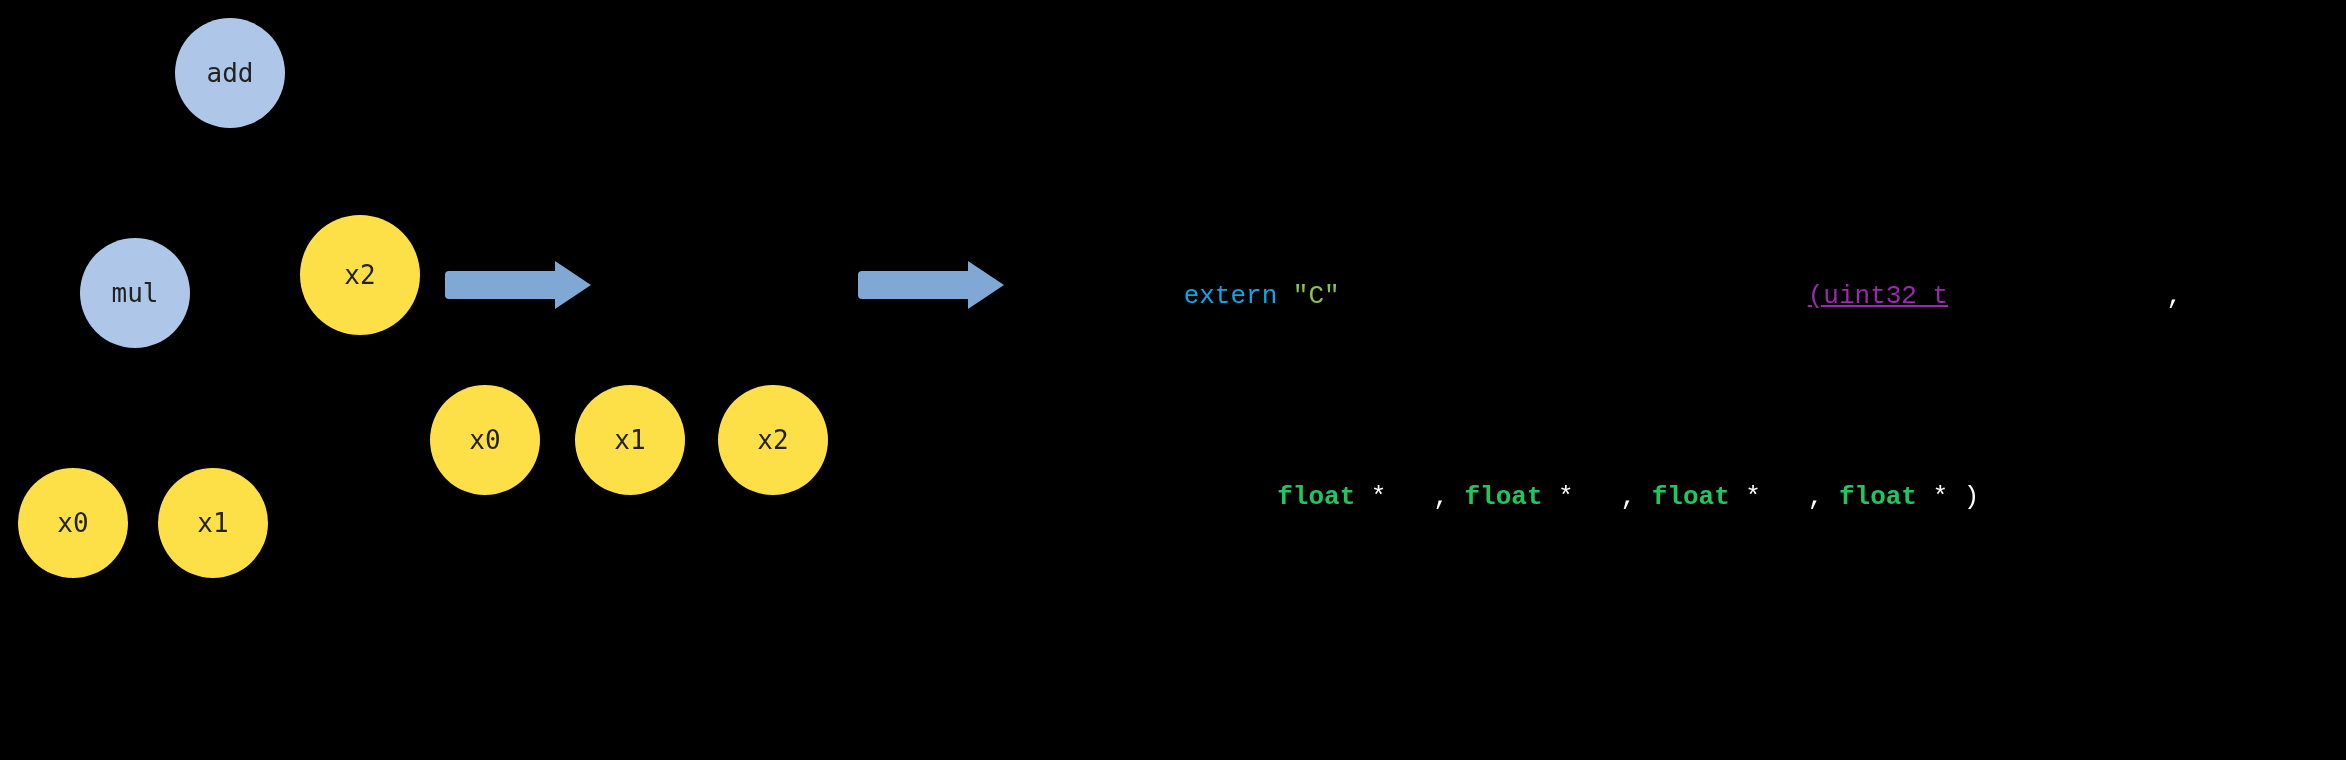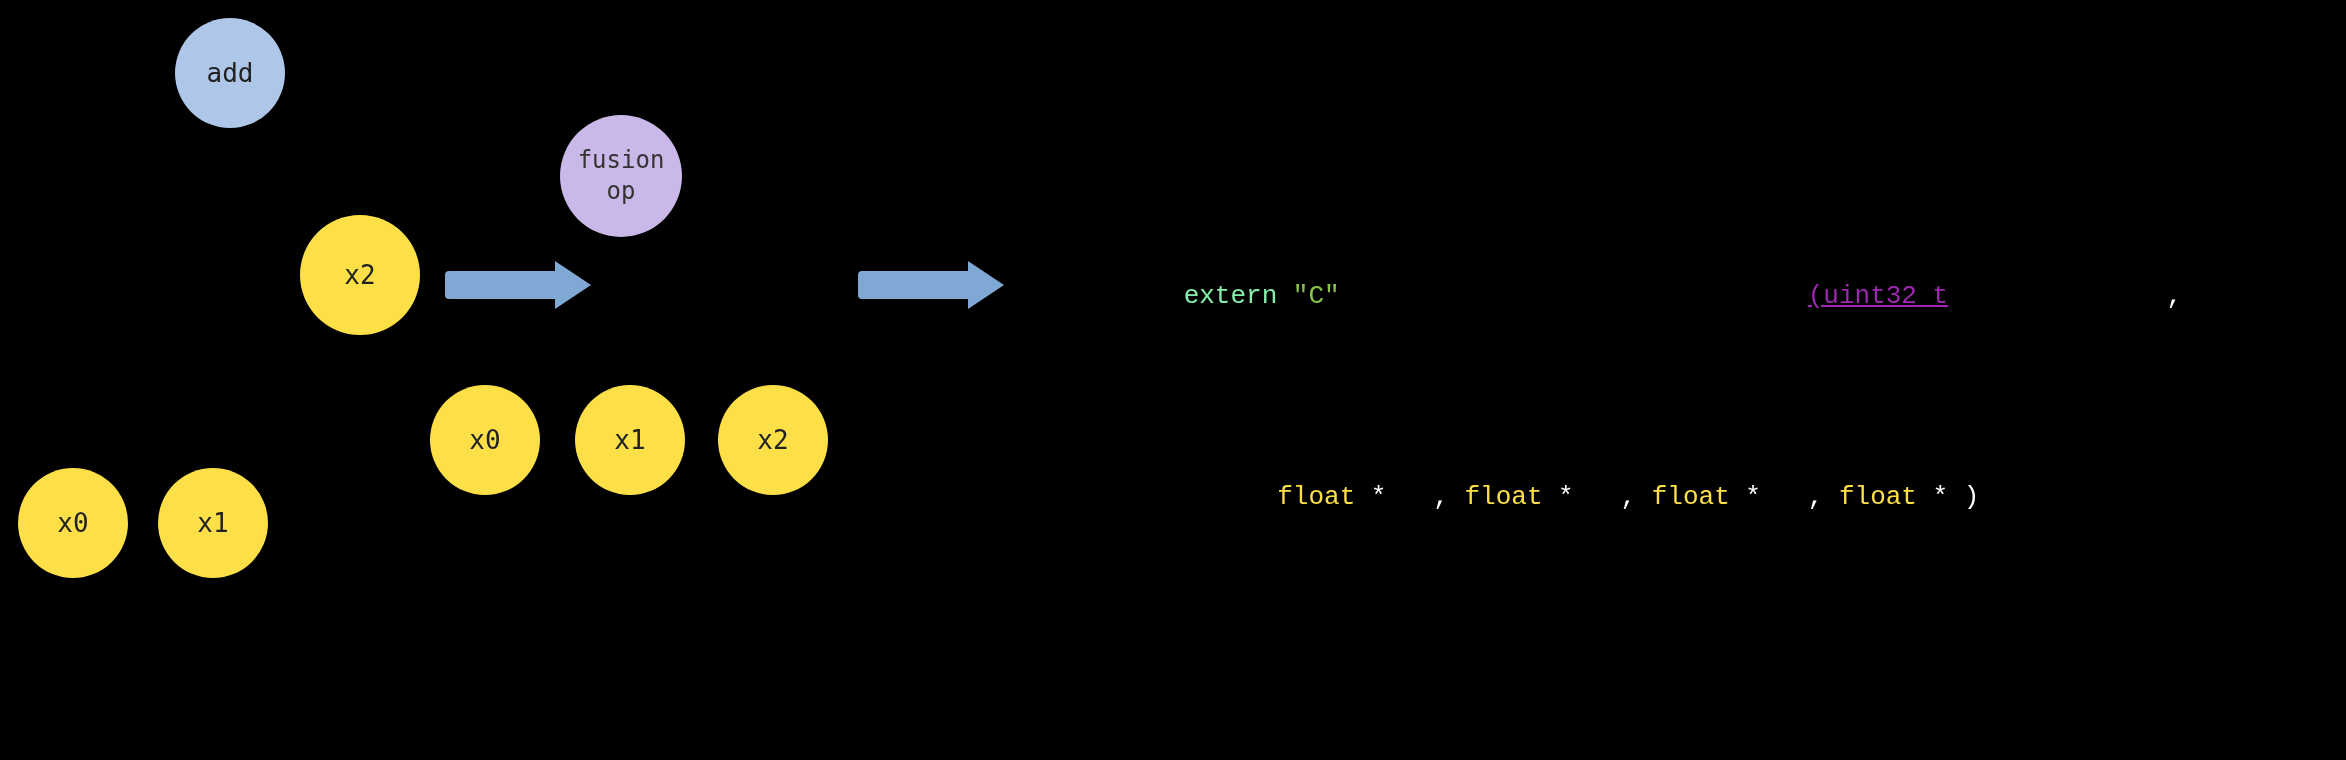--- a/index.html
+++ b/index.html
@@ -68,56 +68,56 @@
     .code-section {
       position: absolute;
       top: 155px;
       left: 1090px;
       font-family: 'Courier New', monospace;
       font-size: 26px;
       line-height: 1.55;
       white-space: pre;
     }
 
-    .c-blue { color: #86efac; font-family: Liberation Mono, monospace; }
+    .c-blue { color: #0ea5e9; font-family: Liberation Mono, monospace; }
     .c-green { color: #8bc34a; }
-    .c-yellow { color: #fde047; }
+    .c-yellow { color: #22c55e; font-weight: bold; }
     .c-purple { color: #9c27b0; text-decoration: underline; }
     .c-white { color: #ffffff; }
   </style>
 </head>
 <body>
 
 <div class="diagram-container">
 
   <div class="node node-blue" style="left: 175px; top: 18px; width: 110px; height: 110px; font-size: 26px;">
     add
   </div>
 
+  <div class="node node-blue" style="left: 80px; top: 238px; width: 110px; height: 110px; font-size: 26px;">
+    mul
+  </div>
 
   <div class="node node-yellow" style="left: 18px; top: 468px; width: 110px; height: 110px; font-size: 26px;">
     x0
   </div>
 
   <div class="node node-yellow" style="left: 158px; top: 468px; width: 110px; height: 110px; font-size: 26px;">
     x1
   </div>
 
   <div class="node node-yellow" style="left: 300px; top: 215px; width: 120px; height: 120px; font-size: 26px;">
     x2
   </div>
 
   <div class="arrow" style="left: 445px; top: 261px;">
     <div class="arrow-body" style="width: 110px;"></div>
     <div class="arrow-head"></div>
   </div>
 
-  <div class="node node-purple" style="left: 560px; top: 115px; width: 122px; height: 122px; font-size: 24px; text-align:center; line-height:1.3; color:#333;">
-    fusion<br>op
-  </div>
 
   <div class="node node-yellow" style="left: 430px; top: 385px; width: 110px; height: 110px; font-size: 26px;">
     x0
   </div>
 
   <div class="node node-yellow" style="left: 575px; top: 385px; width: 110px; height: 110px; font-size: 26px;">
     x1
   </div>
 
   <div class="node node-yellow" style="left: 718px; top: 385px; width: 110px; height: 110px; font-size: 26px;">

